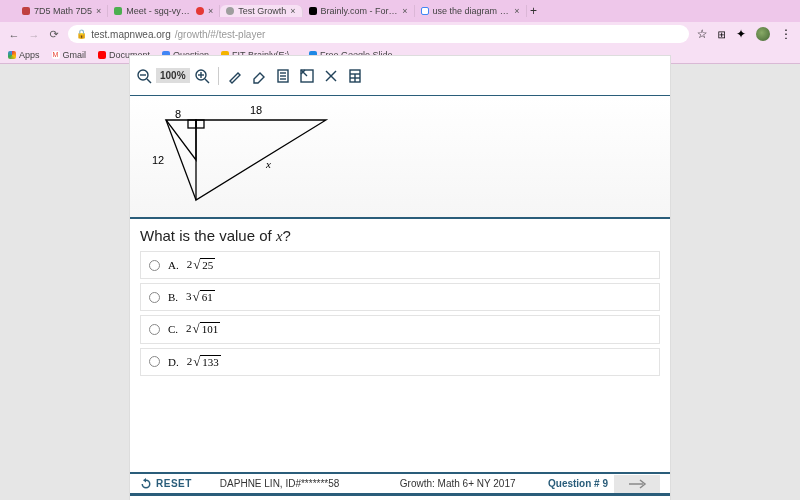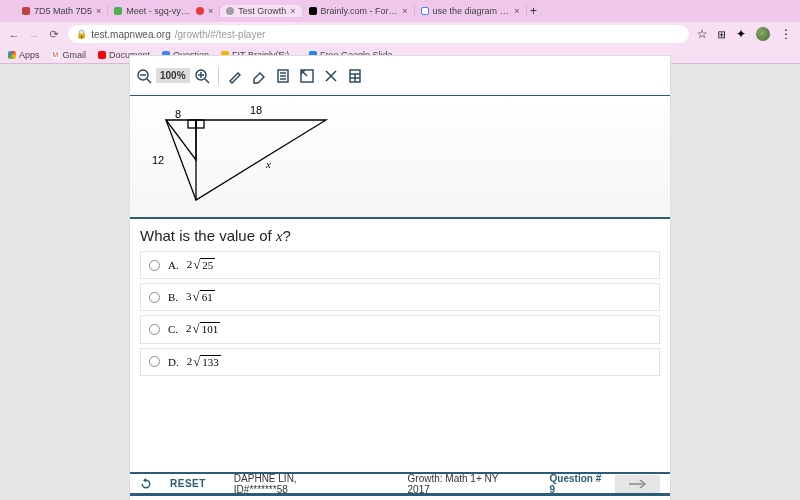--- a/index.html
+++ b/index.html
@@ -32,21 +32,21 @@
   .diagram { padding: 4px 6px; border-bottom: 2px solid #2a5d7a; background: linear-gradient(#fff,#f6f6f6); }
   .qtext { padding: 8px 10px 6px; font-size: 15px; color: #222; }
   .opts { padding: 0 10px 8px; display: flex; flex-direction: column; gap: 4px; }
   .opt { border: 1px solid #e3e3e3; padding: 6px 8px; display: flex; align-items: center; gap: 8px; font-size: 11px; font-family: 'Times New Roman', serif; }
   .radio { width: 11px; height: 11px; border: 1.3px solid #888; border-radius: 50%; flex: none; }
   .sqrt { display: inline-flex; align-items: flex-start; }
   .sqrt .coef { padding-right: 1px; }
   .sqrt .radsym { font-size: 13px; line-height: 1; }
   .sqrt .radicand { border-top: 1px solid #000; padding: 0 2px; line-height: 1.2; }
   .footer { position: absolute; bottom: 4px; left: 50%; transform: translateX(-50%); width: 540px; background: #fff; border-top: 2px solid #2a5d7a; border-bottom: 3px solid #2a5d7a; height: 24px; display: flex; align-items: center; padding: 0 10px; font-size: 10px; color: #333; }
-  .reset { display: flex; align-items: center; gap: 18px; color: #2a5d7a; font-weight: bold; letter-spacing: .5px; }
+  .reset { display: flex; align-items: center; gap: 4px; color: #2a5d7a; font-weight: bold; letter-spacing: .5px; }
   .f-spacer { flex: 1; }
   .qnum { color: #2a5d7a; font-weight: bold; margin-right: 6px; }
   .nextbtn { width: 46px; height: 18px; background: #e6e6e6; display: flex; align-items: center; justify-content: center; }
   .footer .seg { margin: 0 28px; }
   .ital { font-style: italic; font-family: 'Times New Roman', serif; }
 </style>
 </head>
 <body>
 
 <div class="tabstrip">
@@ -251,21 +251,21 @@
 <div class="footer">
   <span class="reset">
     <svg width="12" height="12" viewBox="0 0 16 16">
         <path d="M8 3 A5 5 0 1 1 3 8" fill="none" stroke="#2a5d7a" stroke-width="2"></path>
         <path d="M8 0 L8 6 L4 3 Z" fill="#2a5d7a"></path>
       </svg>
     <span>RESET</span>
   </span>
   <span class="seg">DAPHNE LIN, ID#*******58</span>
   <span class="f-spacer"></span>
-  <span class="seg">Growth: Math 1+ NY 2017</span>
+  <span class="seg">Growth: Math 6+ NY 2017</span>
   <span class="f-spacer"></span>
   <span class="qnum">Question # 9</span>
   <span class="nextbtn">
     <svg width="20" height="10" viewBox="0 0 20 10">
         <line x1="2" y1="5" x2="16" y2="5" stroke="#888" stroke-width="1.5"></line>
         <path d="M13 1 L18 5 L13 9" fill="none" stroke="#888" stroke-width="1.5"></path>
       </svg>
   </span>
 </div>
 

